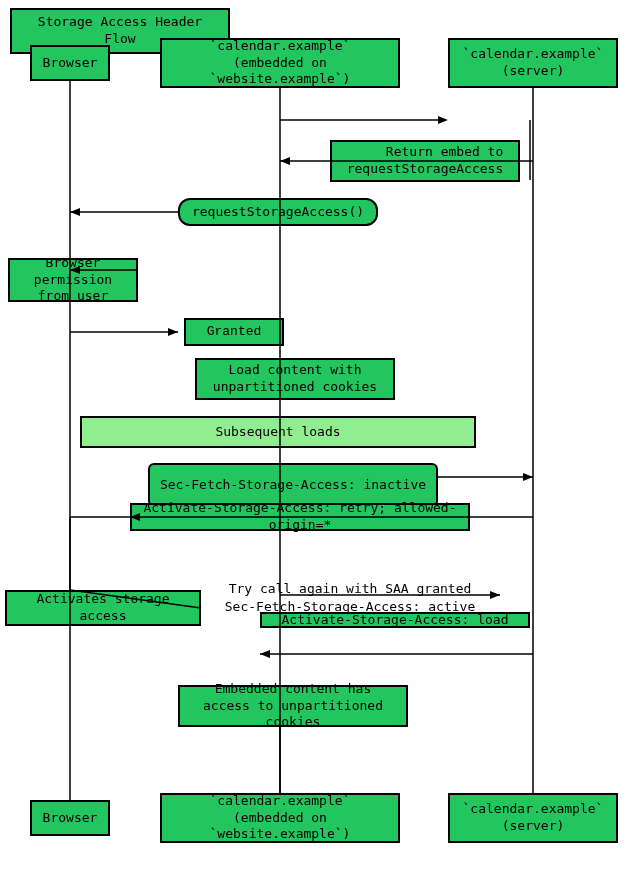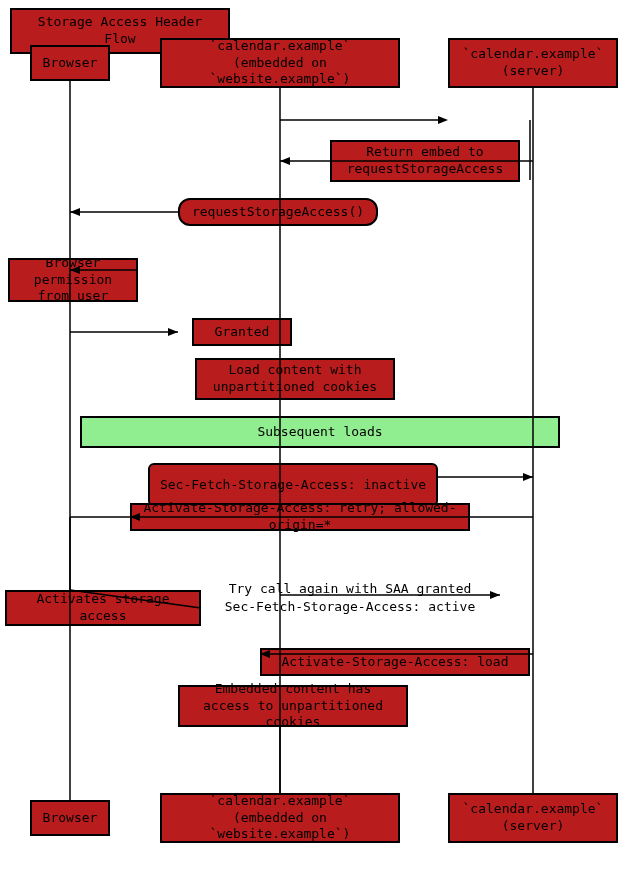--- a/index.html
+++ b/index.html
@@ -14,21 +14,21 @@
     }
     .diagram-container {
       position: relative;
       width: 636px;
       height: 888px;
       background: #fff;
     }
     .box {
       position: absolute;
       border: 2px solid #000;
-      background: #b91c1c;
+      background: #22c55e;
       text-align: center;
       padding: 4px 6px;
       line-height: 1.3;
       font-family: monospace;
     }
     .box.green {
       background: #90ee90;
     }
     .box.title {
       border: 2px solid #000;
@@ -60,64 +60,64 @@
 (embedded on `website.example`)</span>
   </div>
 
   <div class="box" style="left:448px; top:38px; width:170px; height:50px; display:flex; align-items:center; justify-content:center;">
     <span style="white-space:pre-line;">`calendar.example`
 (server)</span>
   </div>
 
 
   <div class="box" style="left:330px; top:140px; width:190px; height:42px; display:flex; align-items:center; justify-content:center; text-align:center;">
-    <span style="white-space:pre-line;">Return embed to
+    <span style="white-space:pre-line;text-align:right;">Return embed to
 requestStorageAccess</span>
   </div>
 
   <div class="box" style="left:178px; top:198px; width:200px; height:28px; display:flex; align-items:center; justify-content:center;border-radius:12px;">
     <span>requestStorageAccess()</span>
   </div>
 
   <div class="box" style="left:8px; top:258px; width:130px; height:44px; display:flex; align-items:center; justify-content:center; text-align:center;">
     <span style="white-space:pre-line;">Browser permission
 from user</span>
   </div>
 
-  <div class="box" style="left:192px; top:318px; width:100px; height:28px; display:flex; align-items:center; justify-content:center;">
+  <div class="box" style="left:184px; top:318px; width:100px; height:28px; display:flex; align-items:center; justify-content:center;font-family:Liberation Mono, monospace;">
     <span>Granted</span>
   </div>
 
   <div class="box" style="left:195px; top:358px; width:200px; height:42px; display:flex; align-items:center; justify-content:center; text-align:center;">
     <span style="white-space:pre-line;">Load content with
 unpartitioned cookies</span>
   </div>
 
-  <div class="box green" style="left:80px; top:416px; width:480px; height:32px; display:flex; align-items:center; justify-content:center;">
+  <div class="box green" style="left:80px; top:416px; width:396px; height:32px; display:flex; align-items:center; justify-content:center;">
     <span>Subsequent loads</span>
   </div>
 
   <div class="box" style="left:148px; top:463px; width:290px; height:44px; display:flex; align-items:center; justify-content:center;border-radius:6px;">
     <span>Sec-Fetch-Storage-Access: inactive</span>
   </div>
 
   <div class="box" style="left:130px; top:503px; width:340px; height:28px; display:flex; align-items:center; justify-content:center;">
     <span>Activate-Storage-Access: retry; allowed-origin=*</span>
   </div>
 
   <div class="box" style="left:5px; top:590px; width:196px; height:36px; display:flex; align-items:center; justify-content:center;">
     <span>Activates storage access</span>
   </div>
 
   <div style="position:absolute; left:200px; top:580px; width:300px; text-align:center; font-family:monospace; font-size:13px; line-height:1.4;">
     <span style="white-space:pre-line;">Try call again with SAA granted
 Sec-Fetch-Storage-Access: active</span>
   </div>
 
-  <div class="box" style="left:260px; top:648px; width:270px; height:28px; display:flex; align-items:center; justify-content:center;">
+  <div class="box" style="left:260px; top:612px; width:270px; height:16px; display:flex; align-items:center; justify-content:center;">
     <span>Activate-Storage-Access: load</span>
   </div>
 
   <div class="box" style="left:178px; top:685px; width:230px; height:42px; display:flex; align-items:center; justify-content:center; text-align:center;">
     <span style="white-space:pre-line;">Embedded content has
 access to unpartitioned cookies</span>
   </div>
 
   <div class="box" style="left:30px; top:800px; width:80px; height:36px; display:flex; align-items:center; justify-content:center;">
     <span>Browser</span>

